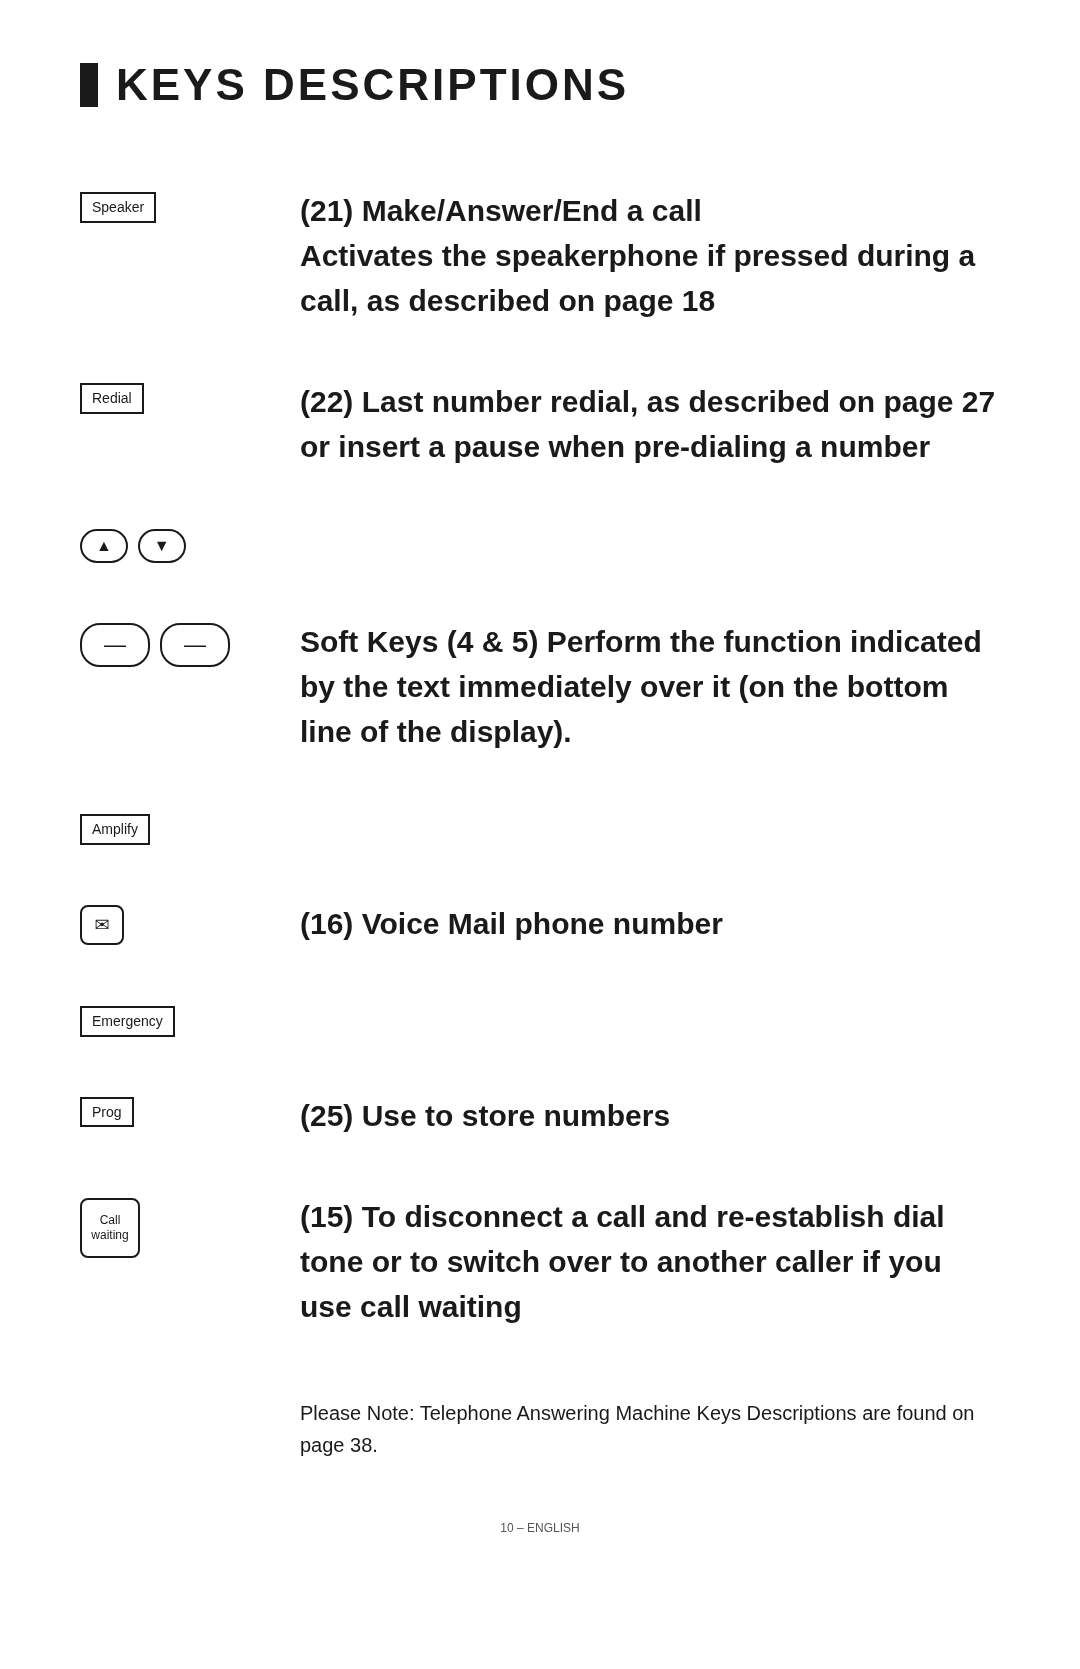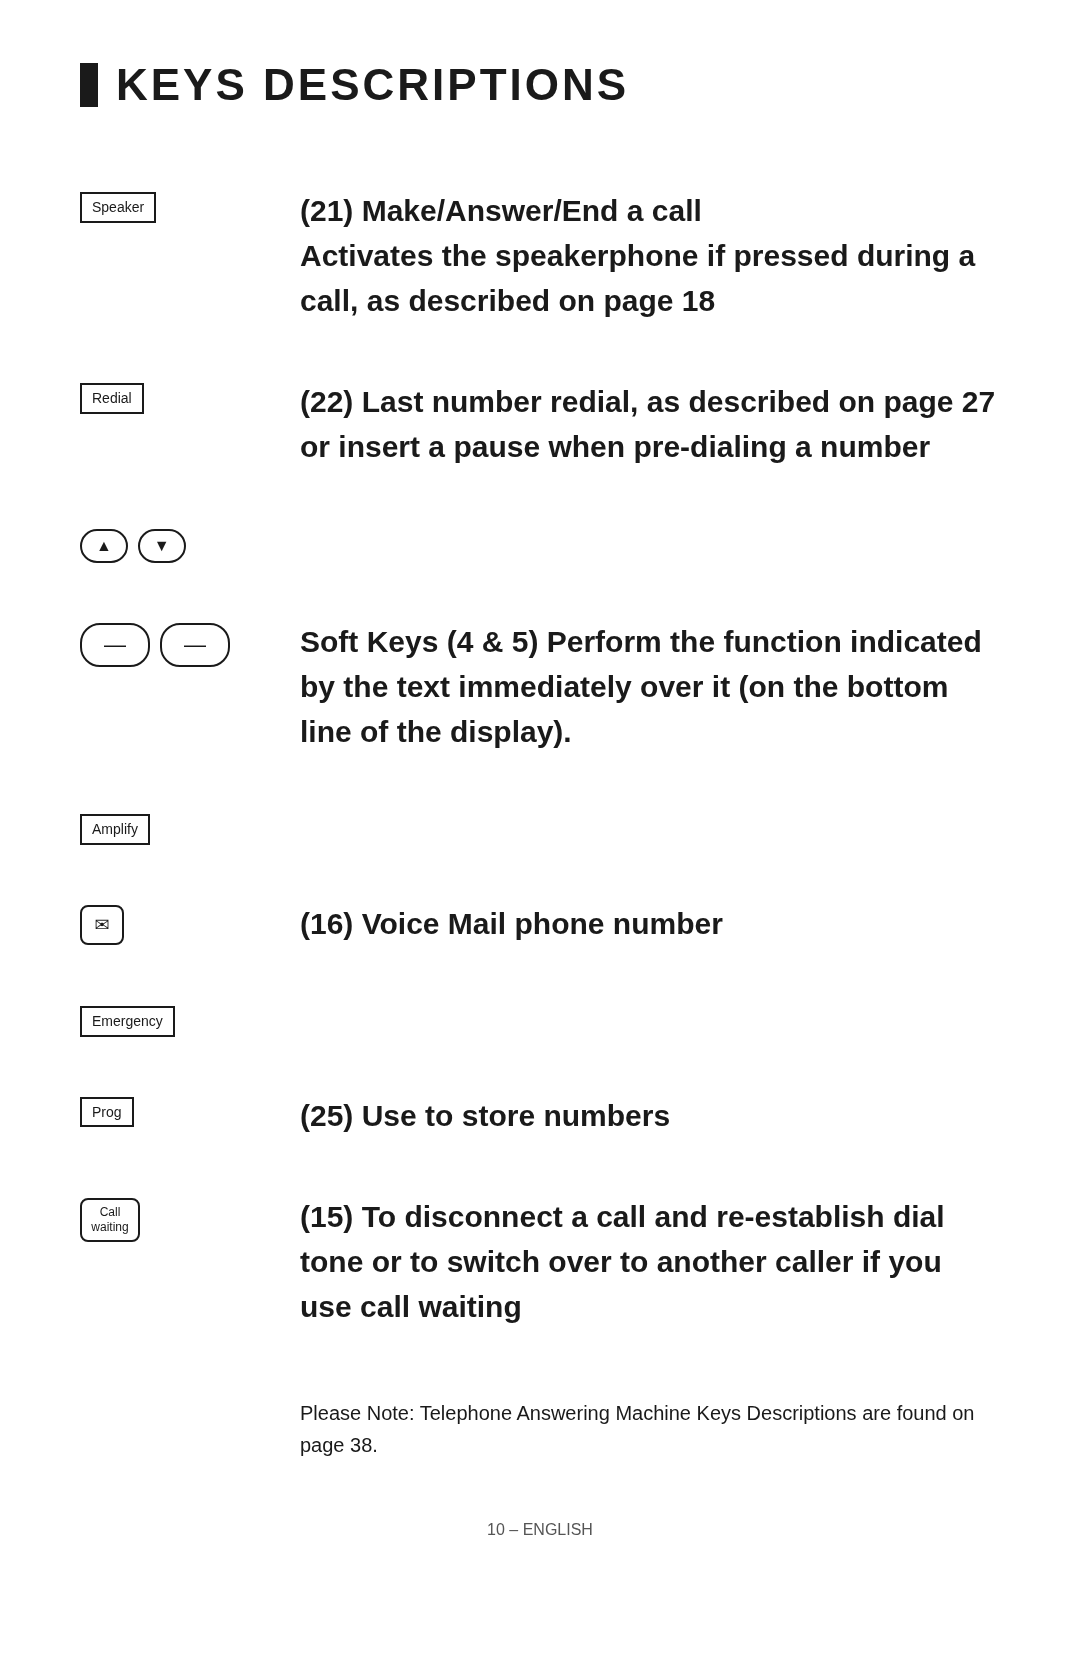--- a/index.html
+++ b/index.html
@@ -117,21 +117,21 @@
       padding: 4px 8px;
       font-size: 12px;
       font-family: 'Arial', sans-serif;
       background: #fff;
       display: inline-flex;
       align-items: center;
       justify-content: center;
       text-align: center;
       line-height: 1.2;
       width: 60px;
-      height: 44px;
+      height: 60px;
     }
 
     .key-description {
       flex: 1;
       font-size: 30px;
       line-height: 1.5;
       font-weight: 400;
     }
 
     .key-description strong {
@@ -142,21 +142,21 @@
       margin-top: 40px;
       font-size: 20px;
       font-weight: 400;
       line-height: 1.6;
       padding-left: 220px;
     }
 
     .page-footer {
       text-align: center;
       margin-top: 60px;
-      font-size: 16px;
+      font-size: 12px;
       color: #555;
     }
   </style>
 </head>
 <body>
 
 <div>
 
   <div class="page-title">
     <div class="title-bar"></div>

